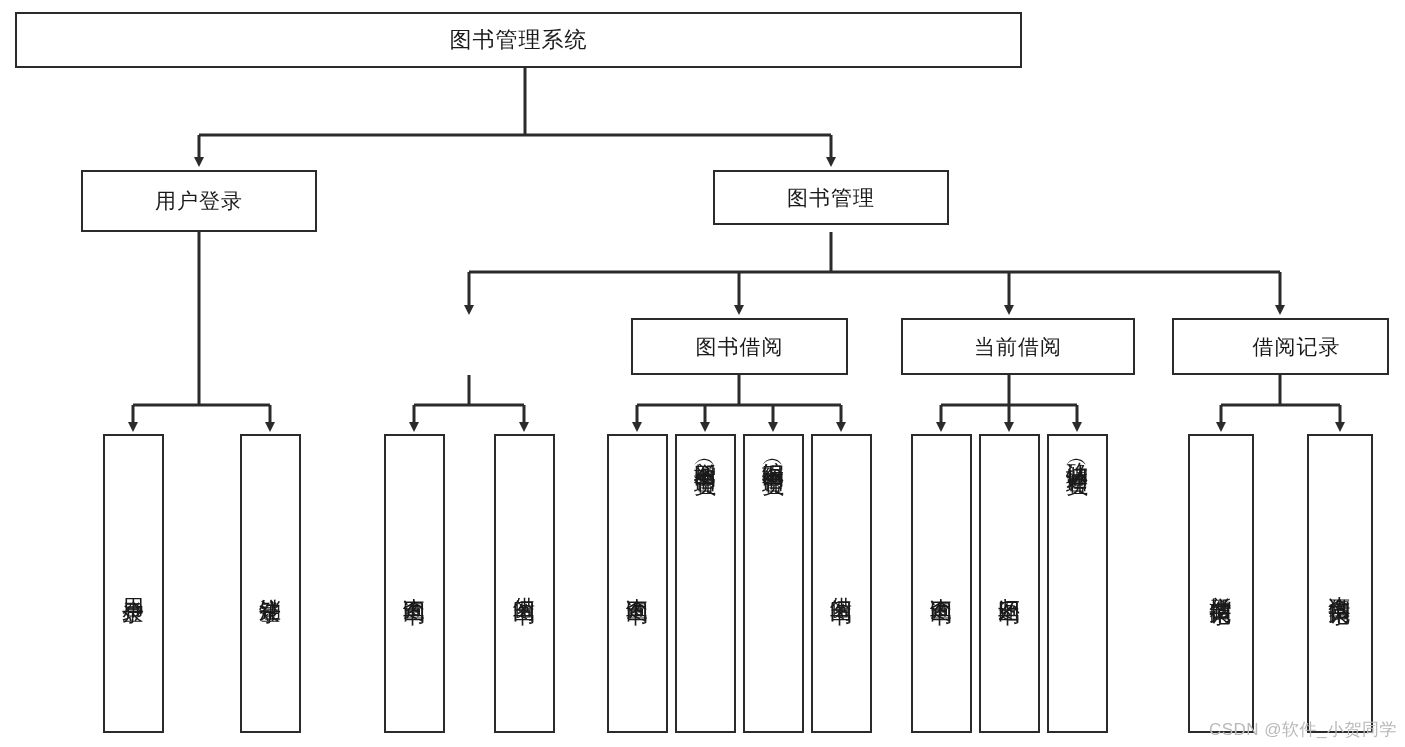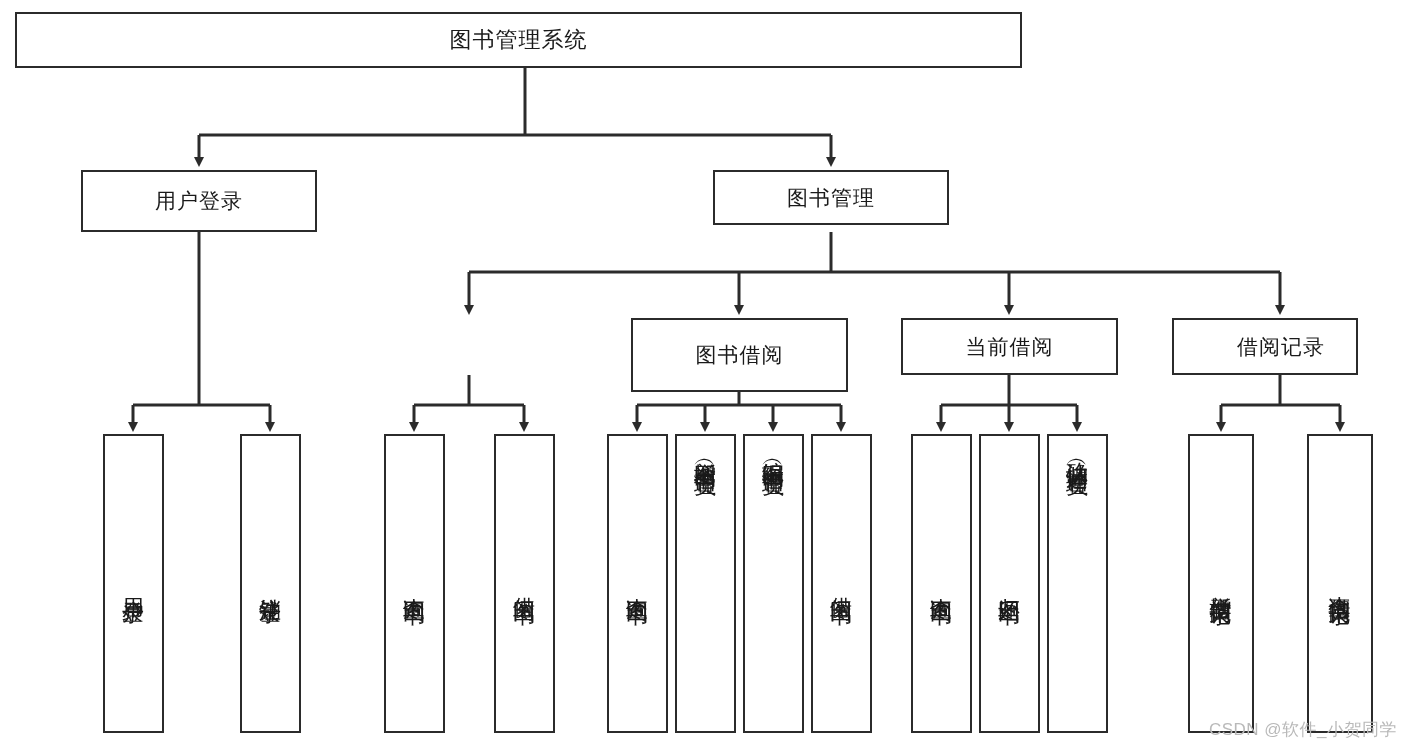--- a/index.html
+++ b/index.html
@@ -131,27 +131,27 @@
     <span class="label">图书管理系统</span>
   </div>
 
   <div class="node node-h" style="left:81px; top:170px; width:236px; height:62px;">
     <span class="label">用户登录</span>
   </div>
   <div class="node node-h" style="left:713px; top:170px; width:236px; height:55px;">
     <span class="label">图书管理</span>
   </div>
 
-  <div class="node node-h" style="left:631px; top:318px; width:217px; height:74px;">
+  <div class="node node-h" style="left:631px; top:318px; width:217px; height:57px;">
     <span class="label">图书借阅</span>
   </div>
-  <div class="node node-h" style="left:901px; top:318px; width:217px; height:57px;">
+  <div class="node node-h" style="left:901px; top:318px; width:234px; height:57px;">
     <span class="label">当前借阅</span>
   </div>
-  <div class="node node-h" style="left:1172px; top:318px; width:186px; height:57px;padding-left:32px;">
+  <div class="node node-h" style="left:1172px; top:318px; width:217px; height:57px;padding-left:32px;">
     <span class="label">借阅记录</span>
   </div>
 
   <div class="node node-v centered" style="left:103px; top:434px; width:61px; height:299px;">
     <span class="label">用户登录</span>
   </div>
   <div class="node node-v centered" style="left:240px; top:434px; width:61px; height:299px;">
     <span class="label">注销登录</span>
   </div>
 

